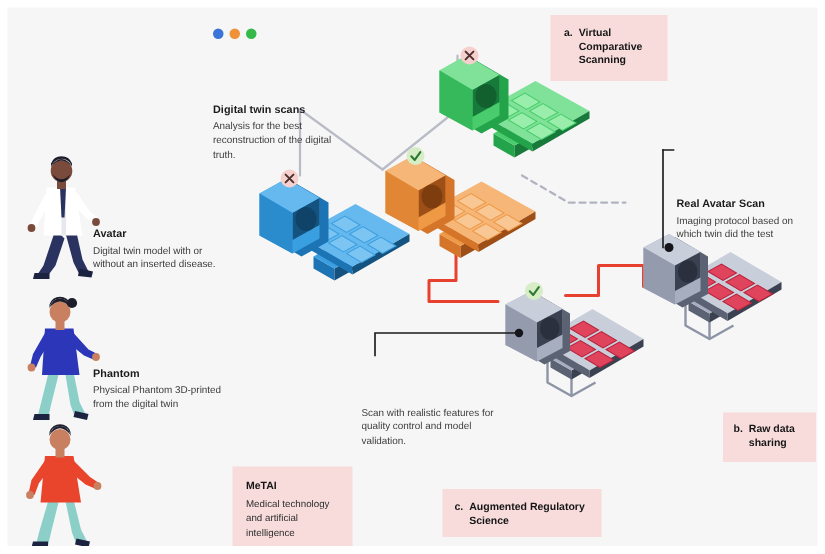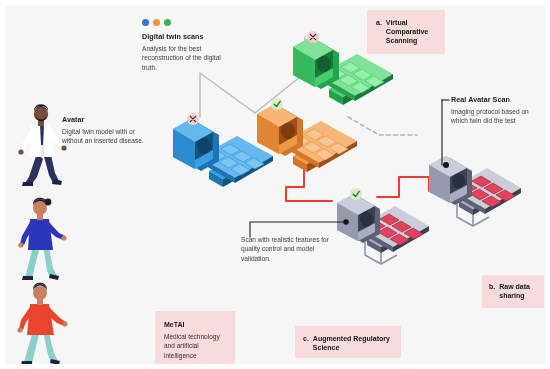--- a/index.html
+++ b/index.html
@@ -24,20 +24,21 @@
     top: 5px;
     width: 540px;
     height: 359px;
     background: #f6f6f6;
     overflow: hidden;
   }
 
   
   .blk {
     position: absolute;
+    margin-top: 36px;
   }
   .blk .ttl {
     font-size: 7.2px;
     font-weight: bold;
     color: #1b1b1b;
     letter-spacing: 0.05px;
     line-height: 1.25;
     margin: 0 0 3px 0;
   }
   .blk .bdy {
@@ -389,20 +390,24 @@
     <div class="blk" style="left:137px; top:27px; width:92px;">
       <p class="ttl">Digital twin scans</p>
       <p class="bdy">Analysis for the best reconstruction of the digital truth.</p>
     </div>
 
     <div class="blk" style="left:57px; top:110px; width:88px;">
       <p class="ttl">Avatar</p>
       <p class="bdy">Digital twin model with or without an inserted disease.</p>
     </div>
 
+    <div class="blk" style="left:57px; top:203px; width:88px;">
+      <p class="ttl">Phantom</p>
+      <p class="bdy">Physical Phantom 3D-printed from the digital twin</p>
+    </div>
 
 
     <div class="blk" style="left:446px; top:90px; width:95px;">
       <p class="ttl">Real Avatar Scan</p>
       <p class="bdy">Imaging protocol based on which twin did the test</p>
     </div>
 
     <div class="blk" style="left:236px; top:230px; width:98px;">
       <p class="bdy">Scan with realistic features for quality control and model validation.</p>
     </div>

